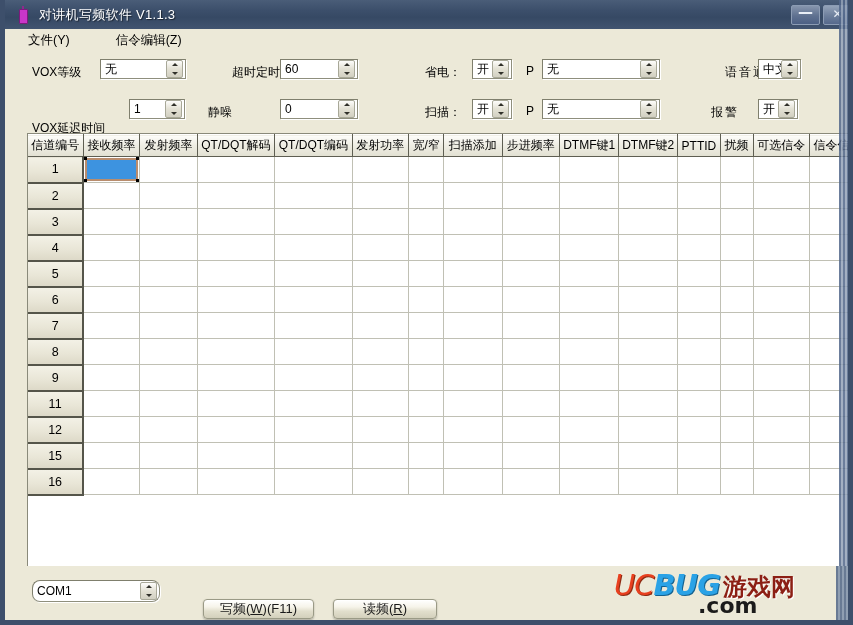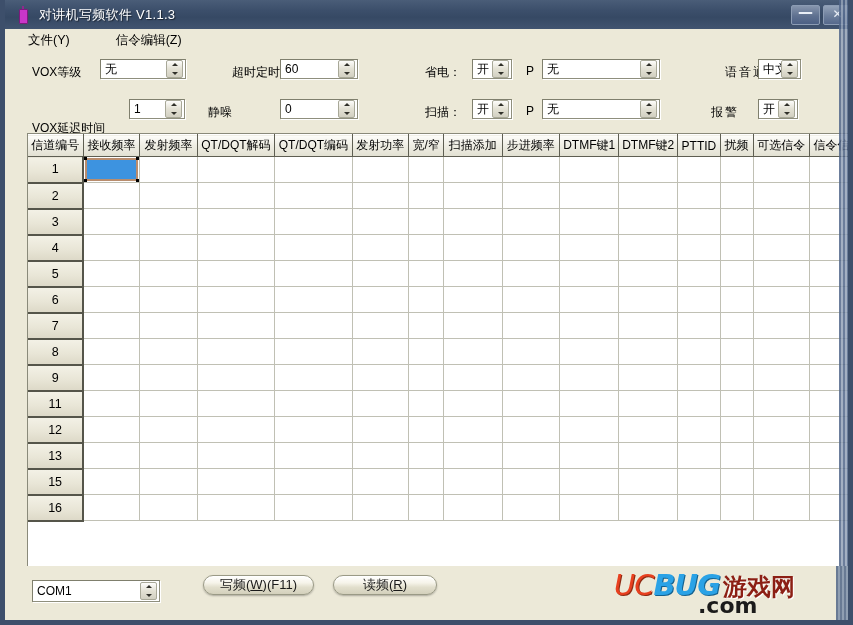--- a/index.html
+++ b/index.html
@@ -148,25 +148,25 @@
   td.selcell .hn.bl{left:0;bottom:0;}
   td.selcell .hn.br{right:0;bottom:0;}
 
   
   #bottombar{
     position:absolute;left:5px;top:566px;width:843px;height:54px;
     background:#ece9d8;
   }
   .btn3d{
     position:absolute;box-sizing:border-box;height:20px;
-    border:1px solid #9a9a86;border-radius:12px;
+    border:1px solid #9a9a86;border-radius:4px;
     background:linear-gradient(to bottom,#ffffff 0%,#f6f4ea 38%,#e2dfcd 62%,#d3d0bc 100%);
     box-shadow:0 1px 2px rgba(0,0,0,.28), inset 0 1px 0 #ffffff;
     display:flex;align-items:center;justify-content:center;
-    font-size:13px;color:#1a1a1a;cursor:pointer;white-space:nowrap;
+    font-size:13px;color:#1a1a1a;cursor:pointer;white-space:nowrap;margin-top:24px;
   }
   .btn3d u{text-decoration:underline;}
 
   
   #watermark{
     position:absolute;right:8px;top:566px;width:226px;height:54px;
     pointer-events:none;
   }
   #watermark .wm-row1{
     position:absolute;left:0;top:2px;width:226px;height:30px;
@@ -522,37 +522,20 @@
             <td></td>
             <td></td>
             <td></td>
             <td></td>
             <td></td>
             <td></td>
             <td></td>
             <td></td>
           </tr>
           <tr>
-            <td class="rownum">13</td>
-            <td></td>
-            <td></td>
-            <td></td>
-            <td></td>
-            <td></td>
-            <td></td>
-            <td></td>
-            <td></td>
-            <td></td>
-            <td></td>
-            <td></td>
-            <td></td>
-            <td></td>
-            <td></td>
-          </tr>
-          <tr>
             <td class="rownum">15</td>
             <td></td>
             <td></td>
             <td></td>
             <td></td>
             <td></td>
             <td></td>
             <td></td>
             <td></td>
             <td></td>
@@ -579,21 +562,21 @@
             <td></td>
             <td></td>
           </tr>
         </tbody>
     </table>
   </div>
 
   <div class="rstripe"></div>
 
   <div id="bottombar">
-    <div class="combo" style="left:22px;top:14px;width:128px;height:22px;">
+    <div class="combo" style="left:22px;top:14px;width:128px;height:22px;border-radius:8px;">
       <span class="val">COM1</span>
       <span class="spin"></span>
     </div>
 
     <div class="btn3d" style="left:193px;top:9px;width:111px;">
       <span><span>写频(</span><u>W</u><span>)(F11)</span></span>
     </div>
 
     <div class="btn3d" style="left:323px;top:9px;width:104px;">
       <span><span>读频(</span><u>R</u><span>)</span></span>

